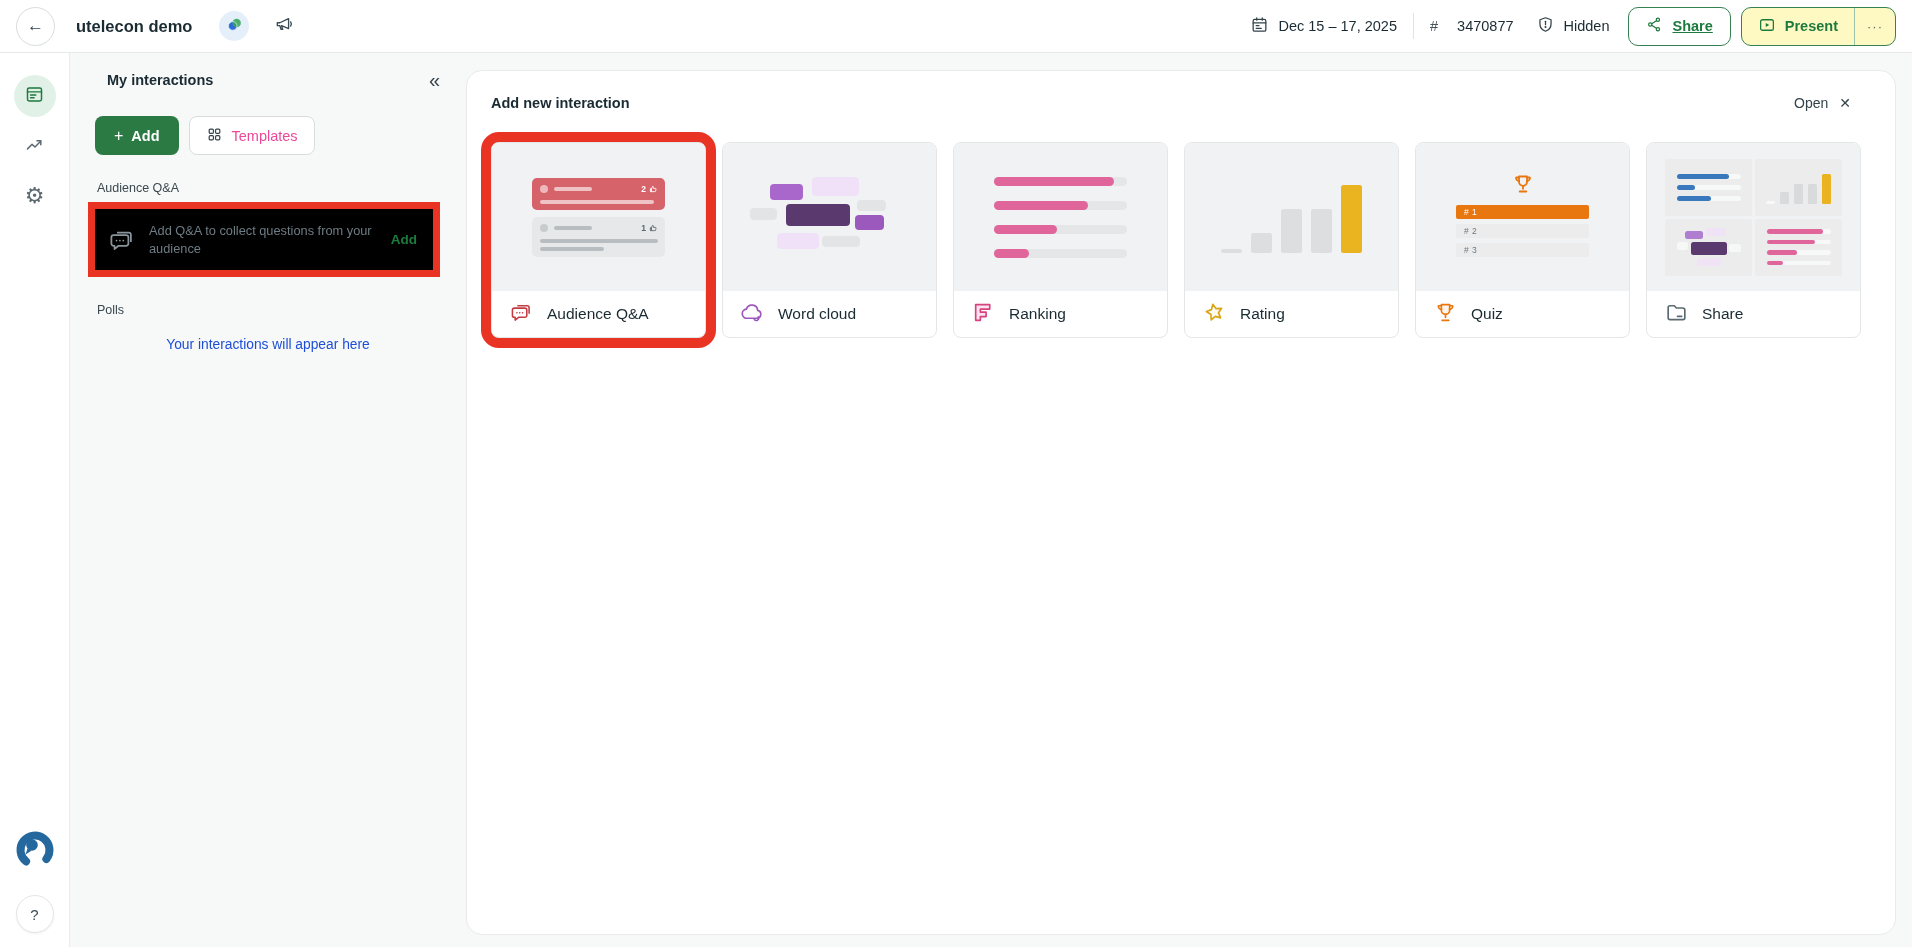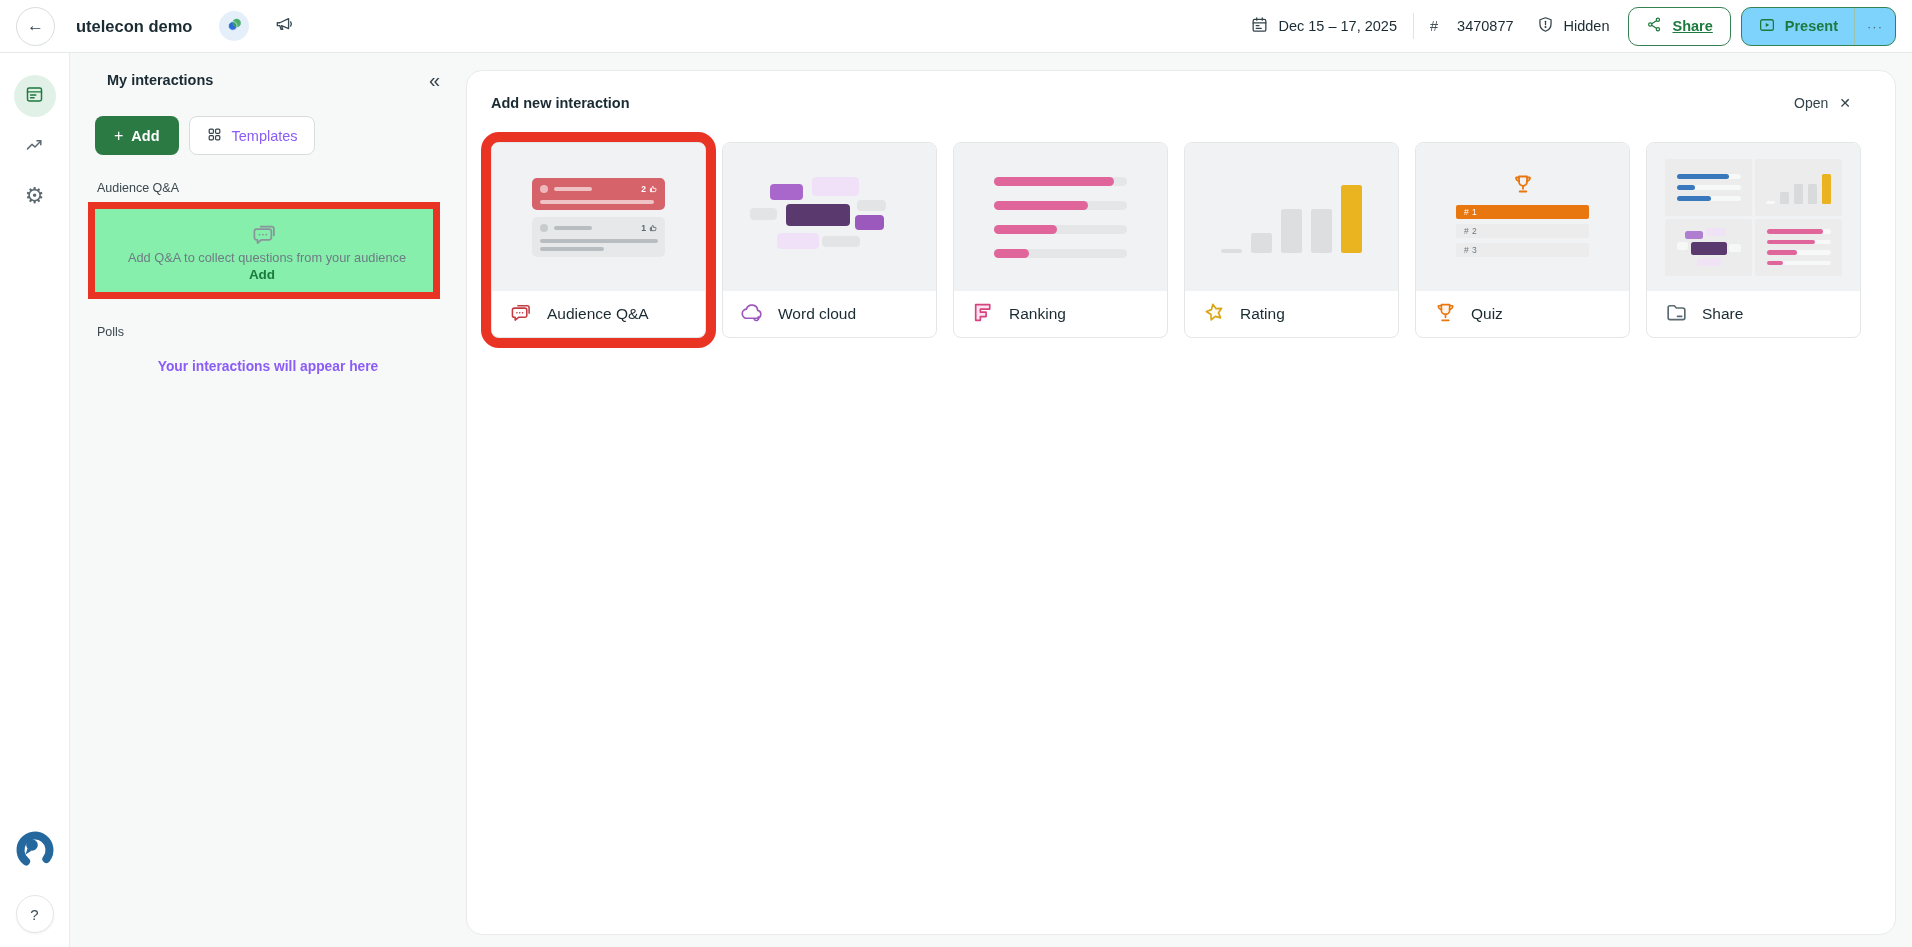--- a/index.html
+++ b/index.html
@@ -11,21 +11,21 @@
   .back-btn{width:37px;height:37px;border-radius:50%;border:1px solid #d8dcdf;background:#fff;display:flex;align-items:center;justify-content:center;font-size:17px;color:#33424a;cursor:pointer;}
   .doc-title{font-size:16.5px;font-weight:700;margin-left:21px;}
   .webex-badge{width:30px;height:30px;border-radius:50%;background:#e4effa;display:flex;align-items:center;justify-content:center;margin-left:27px;cursor:pointer;}
   .megaphone{margin-left:25px;color:#3c4a52;display:flex;cursor:pointer;}
   .topbar-right{margin-left:auto;display:flex;align-items:center;font-size:14.5px;}
   .meta-item{display:flex;align-items:center;gap:9px;color:#1a2b33;}
   .vdivider{width:1px;height:26px;background:#e0e3e6;margin:0 16px;}
   .hash{color:#45535b;margin-right:10px;}
   .btn-green-outline{display:flex;align-items:center;gap:9px;height:39px;padding:0 17px;border:1px solid #358152;border-radius:10px;background:#fff;color:#1d7a3e;font-weight:700;font-size:14.5px;cursor:pointer;box-sizing:border-box;text-decoration:underline;}
   .share-btn{margin-left:19px;}
-  .present-group{margin-left:10px;display:flex;align-items:stretch;border:1px solid #358152;border-radius:10px;background:#7dd3fc;overflow:hidden;height:39px;box-sizing:border-box;}
+  .present-group{margin-left:10px;display:flex;align-items:stretch;border:1px solid #358152;border-radius:10px;background:#fef9c3;overflow:hidden;height:39px;box-sizing:border-box;}
   .present-main{display:flex;align-items:center;gap:9px;padding:0 16px;color:#1d7a3e;font-weight:700;font-size:14.5px;cursor:pointer;}
   .present-more{width:40px;border-left:1px solid #9cc4aa;display:flex;align-items:center;justify-content:center;color:#556066;font-size:13px;letter-spacing:1px;cursor:pointer;}
 
   
   .body-row{flex:1;display:flex;min-height:0;}
   .rail{width:70px;flex:0 0 70px;background:#fff;border-right:1px solid #e9ebec;display:flex;flex-direction:column;align-items:center;padding:22px 0 14px;box-sizing:border-box;}
   .rail-item{width:42px;height:42px;border-radius:50%;display:flex;align-items:center;justify-content:center;color:#5b6970;cursor:pointer;margin-bottom:8px;}
   .rail-item.active{background:#e2f1e7;color:#1d7a3e;}
   .gear-glyph{font-family:"DejaVu Sans",sans-serif;font-size:22px;line-height:1;}
   .rail-spacer{flex:1;}
@@ -33,29 +33,29 @@
   .help-btn{width:36px;height:36px;border-radius:50%;border:1px solid #e3e6e8;background:#fff;box-shadow:0 1px 2px rgba(0,0,0,.06);display:flex;align-items:center;justify-content:center;font-size:15px;color:#3c4a52;cursor:pointer;}
 
   
   .sidebar{width:396px;flex:0 0 396px;box-sizing:border-box;padding-top:17px;}
   .sidebar-head{display:flex;align-items:center;justify-content:space-between;margin:0 26px 0 37px;}
   .sidebar-title{font-size:14.5px;font-weight:700;}
   .collapse{font-size:20px;color:#33424a;cursor:pointer;line-height:1;}
   .sidebar-actions{display:flex;gap:10px;margin:26px 0 0 25px;}
   .add-btn{display:flex;align-items:center;gap:8px;height:39px;padding:0 19px;background:#2b7a44;color:#fff;border:none;border-radius:8px;font-size:14.5px;font-weight:700;cursor:pointer;}
   .plus-glyph{font-size:16px;font-weight:400;}
-  .templates-btn{display:flex;align-items:center;gap:9px;height:39px;padding:0 16px;background:#fff;color:#8b5cf6;border:1px solid #d8dcdf;border-radius:8px;font-size:14.5px;font-weight:500;cursor:pointer;}
+  .templates-btn{display:flex;align-items:center;gap:9px;height:39px;padding:0 16px;background:#fff;color:#ec4899;border:1px solid #d8dcdf;border-radius:8px;font-size:14.5px;font-weight:500;cursor:pointer;}
   .section-label{font-size:12.5px;color:#3a484f;margin:26px 0 0 27px;}
   .qa-highlight{margin:7px 0 0 18px;width:352px;box-sizing:border-box;border:7px solid #e93323;background:#fff;}
-  .qa-card{display:flex;align-items:center;padding:10px 10px 10px 12px;background:#86efac;min-height:41px;cursor:pointer;flex-direction:column;}
+  .qa-card{display:flex;align-items:center;padding:10px 10px 10px 12px;background:#000000;min-height:41px;cursor:pointer;}
   .qa-card-icon{color:#8a959b;flex:0 0 auto;display:flex;}
   .qa-card-text{flex:1;font-size:12.8px;color:#6e7c84;line-height:1.4;margin:0 8px 0 12px;}
   .qa-card-add{color:#1d7a3e;font-weight:700;font-size:13.5px;cursor:pointer;margin-right:6px;}
   .polls-label{margin-top:26px;}
-  .empty-text{margin-top:20px;text-align:center;font-size:13.8px;color:#8b5cf6;font-weight:bold;}
+  .empty-text{margin-top:20px;text-align:center;font-size:13.8px;color:#1d4ed8;}
 
   
   .main-panel{flex:1;background:#fff;border:1px solid #e8eaec;border-radius:16px;margin:17px 16px 12px 0;box-sizing:border-box;padding:24px 24px;overflow:hidden;}
   .main-head{display:flex;align-items:center;justify-content:space-between;}
   .main-title{font-size:14.5px;font-weight:700;}
   .close-btn{display:flex;align-items:center;gap:11px;font-size:14px;color:#33424a;cursor:pointer;margin-right:20px;}
   .close-x{font-family:"DejaVu Sans",sans-serif;font-size:14px;}
   .cards{display:flex;flex-wrap:wrap;gap:16px;margin-top:31px;}
   .card{width:215px;height:196px;background:#fff;border:1px solid #e4e7e8;border-radius:8px;overflow:hidden;display:flex;flex-direction:column;cursor:pointer;box-sizing:border-box;}
   .card.highlighted{outline:10px solid #e93323;}

